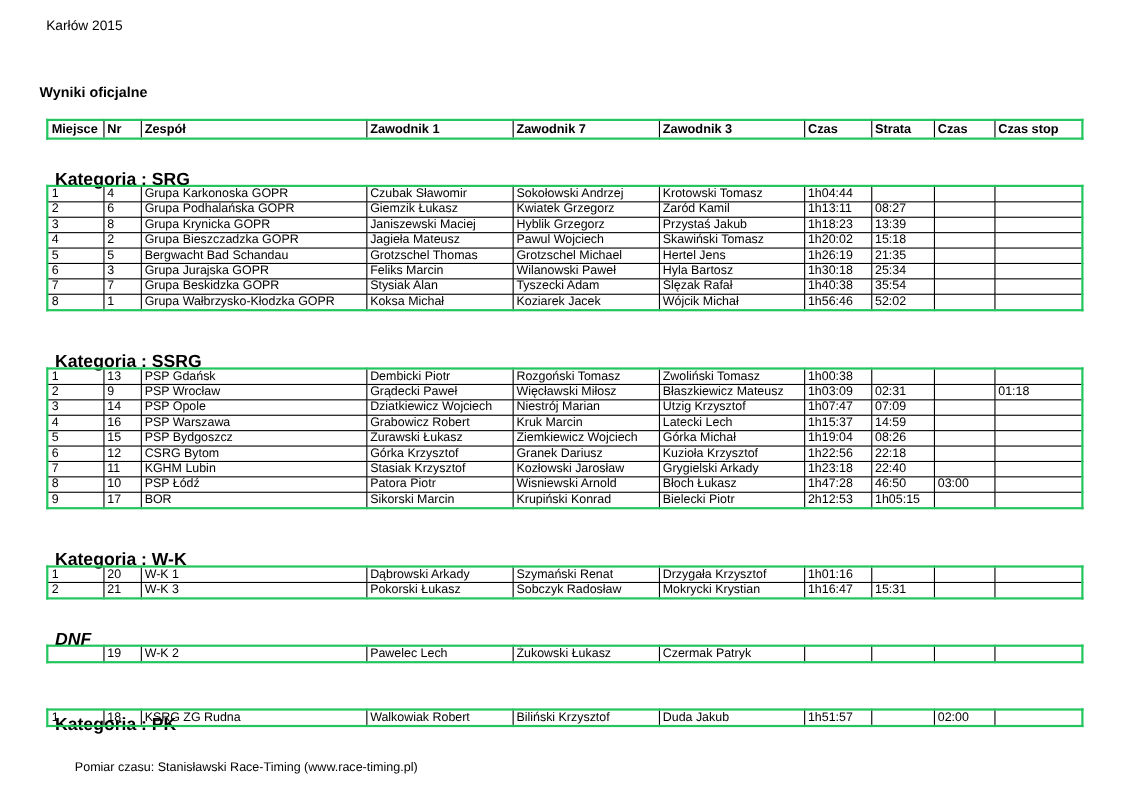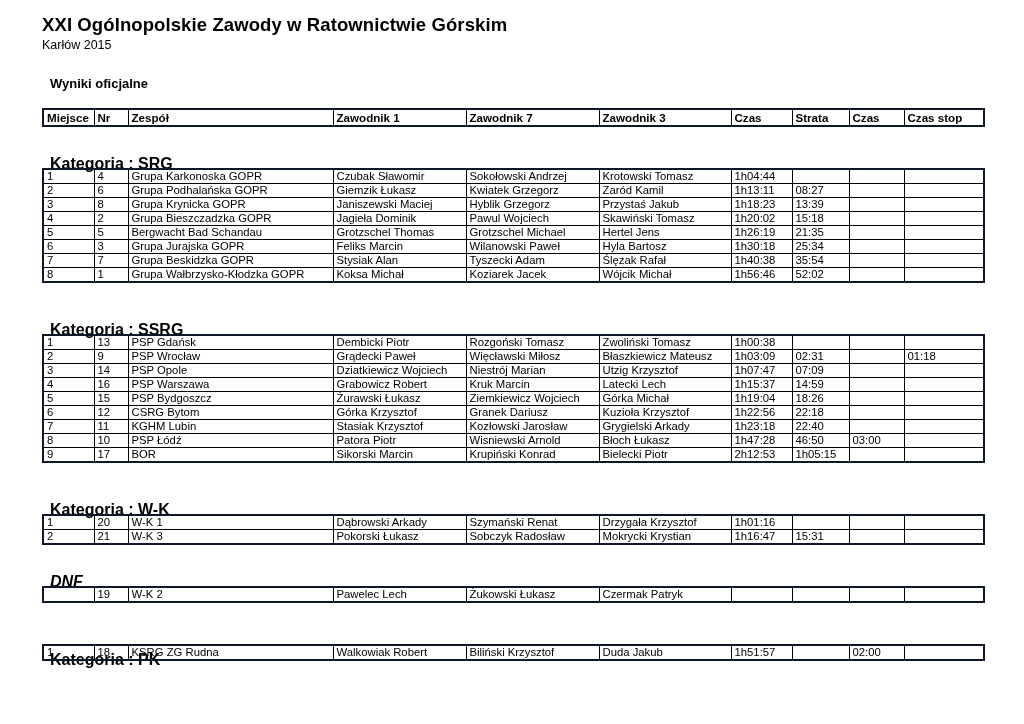--- a/index.html
+++ b/index.html
@@ -37,21 +37,21 @@
     white-space: nowrap;
   }
   .doc-subtitle {
     font-size: 12.5px;
     font-weight: normal;
     line-height: 16px;
     margin-top: 1px;
   }
   .doc-section-title {
     position: absolute;
-    left: 50px;
+    left: 36px;
     top: 76px;
     font-size: 13px;
     font-weight: bold;
   }
 
   
   .tbl {
     position: absolute;
     left: 42px;
     border-collapse: collapse;
@@ -64,21 +64,21 @@
     height: 13px;
     padding: 0 3px;
     overflow: hidden;
     white-space: nowrap;
     font-weight: normal;
     text-align: left;
     line-height: 13px;
     vertical-align: middle;
   }
   .tbl.outer {
-    border: 2px solid #0f172a;
+    border: 2px solid #22c55e;
   }
 
   
   col.c-place { width: 51px; }
   col.c-no    { width: 34px; }
   col.c-team  { width: 205px; }
   col.c-a1    { width: 133px; }
   col.c-a2    { width: 133px; }
   col.c-a3    { width: 132px; }
   col.c-time  { width: 61px; }
@@ -113,21 +113,20 @@
     top: 692px;
     font-size: 11.4px;
   }
 </style>
 </head>
 <body>
 
 <div class="page">
 
   <div class="doc-header">
-    <div class="doc-title">XXI Ogólnopolskie Zawody w Ratownictwie Górskim</div>
     <div class="doc-subtitle">Karłów 2015</div>
   </div>
 
   <div class="doc-section-title">Wyniki oficjalne</div>
 
   <table class="tbl header-tbl outer">
     <colgroup>
       <col class="c-place">
         <col class="c-no">
         <col class="c-team">
@@ -150,20 +149,21 @@
         <td>Czas</td>
         <td>Strata</td>
         <td>Czas</td>
         <td>Czas stop</td>
       </tr>
     </tbody>
   </table>
 
   <div id="sections-host"></div>
 
+  <div class="footer-note">Pomiar czasu: Stanisławski Race-Timing (www.race-timing.pl)</div>
 
 <div class="cat-label" style="top: 155px;">Kategoria : SRG</div>
     <table class="tbl outer" style="top: 168px;">
       <colgroup>
         <col class="c-place">
         <col class="c-no">
         <col class="c-team">
         <col class="c-a1">
         <col class="c-a2">
         <col class="c-a3">
@@ -206,21 +206,21 @@
           <td class="cell-a3">Przystaś Jakub</td>
           <td class="cell-time">1h18:23</td>
           <td class="cell-loss">13:39</td>
           <td class="cell-pen"></td>
           <td class="cell-stop"></td>
         </tr>
         <tr>
           <td class="cell-place">4</td>
           <td class="cell-no">2</td>
           <td class="cell-team">Grupa Bieszczadzka GOPR</td>
-          <td class="cell-a1">Jagieła Dominik</td>
+          <td class="cell-a1">Jagieła Mateusz</td>
           <td class="cell-a2">Pawul Wojciech</td>
           <td class="cell-a3">Skawiński Tomasz</td>
           <td class="cell-time">1h20:02</td>
           <td class="cell-loss">15:18</td>
           <td class="cell-pen"></td>
           <td class="cell-stop"></td>
         </tr>
         <tr>
           <td class="cell-place">5</td>
           <td class="cell-no">5</td>
@@ -335,21 +335,21 @@
           <td class="cell-stop"></td>
         </tr>
         <tr>
           <td class="cell-place">5</td>
           <td class="cell-no">15</td>
           <td class="cell-team">PSP Bydgoszcz</td>
           <td class="cell-a1">Żurawski Łukasz</td>
           <td class="cell-a2">Ziemkiewicz Wojciech</td>
           <td class="cell-a3">Górka Michał</td>
           <td class="cell-time">1h19:04</td>
-          <td class="cell-loss">18:26</td>
+          <td class="cell-loss">08:26</td>
           <td class="cell-pen"></td>
           <td class="cell-stop"></td>
         </tr>
         <tr>
           <td class="cell-place">6</td>
           <td class="cell-no">12</td>
           <td class="cell-team">CSRG Bytom</td>
           <td class="cell-a1">Górka Krzysztof</td>
           <td class="cell-a2">Granek Dariusz</td>
           <td class="cell-a3">Kuzioła Krzysztof</td>

